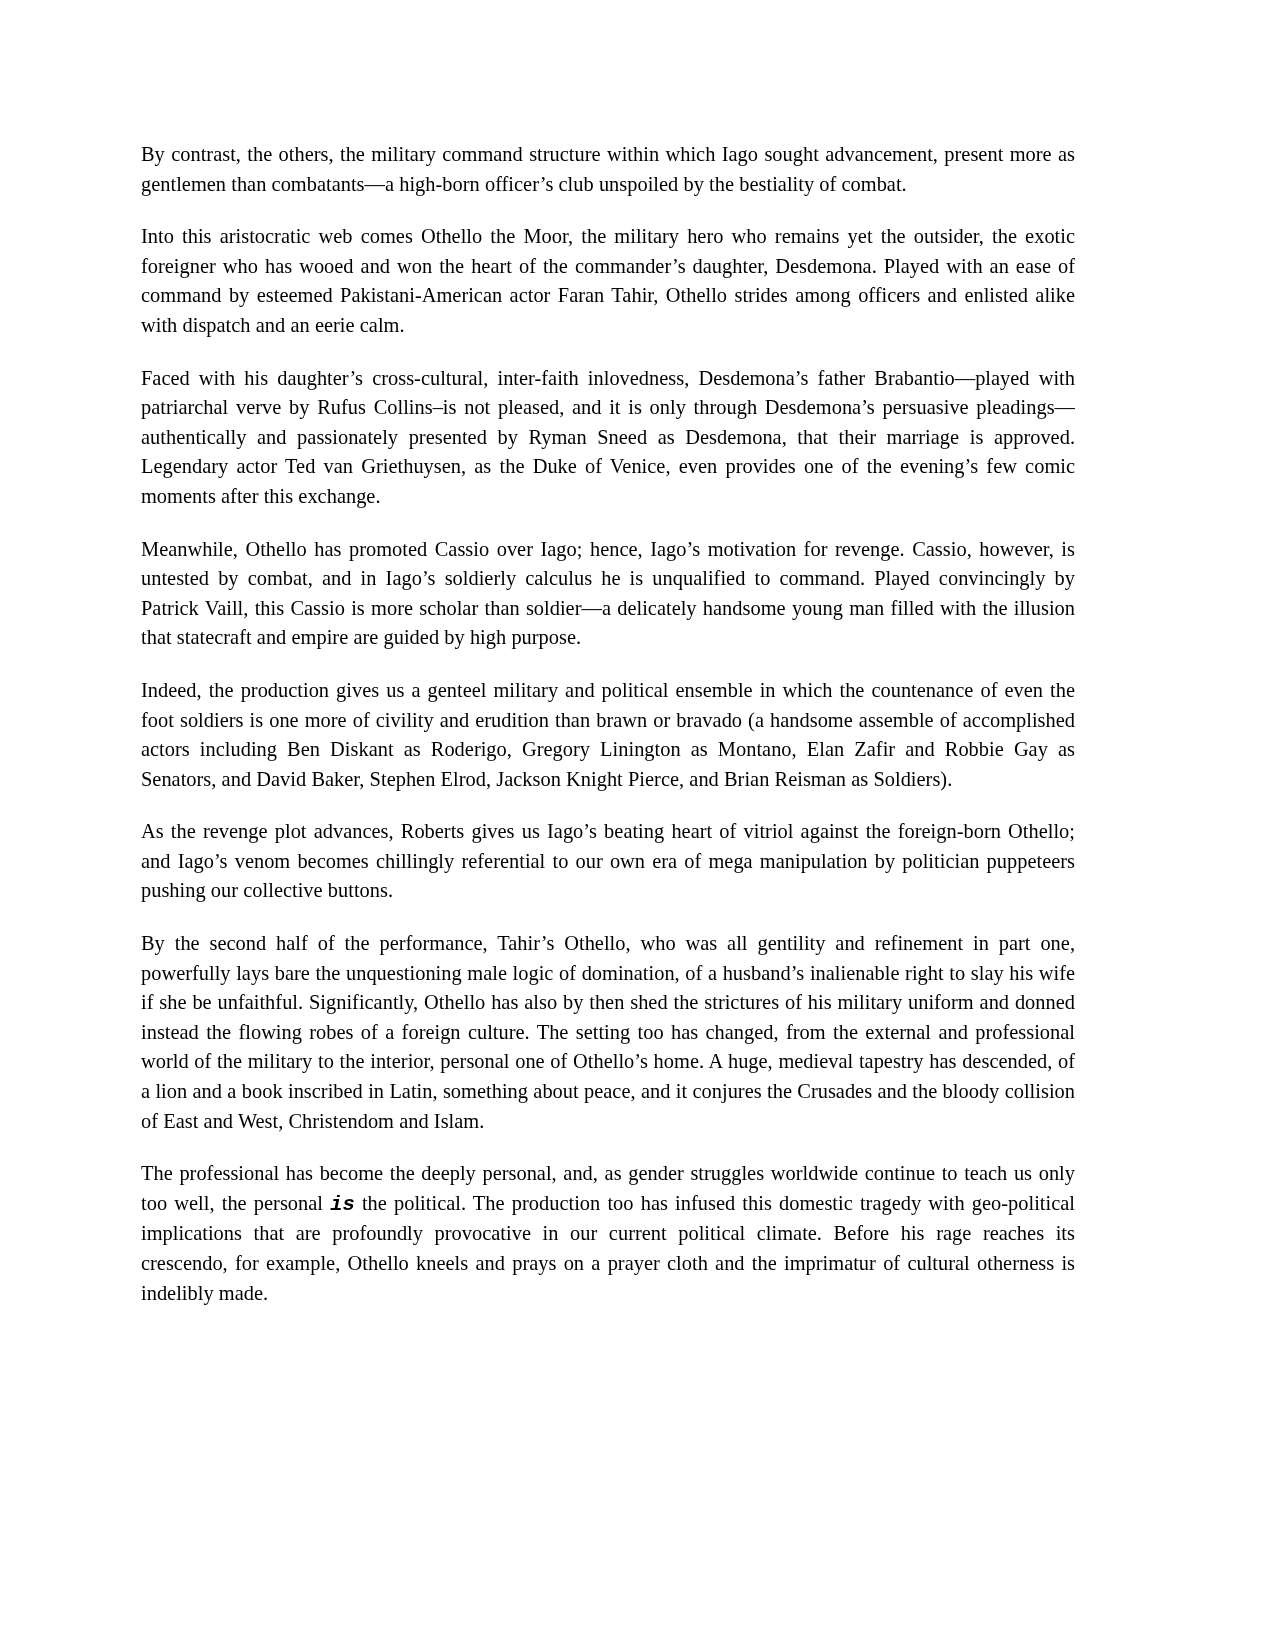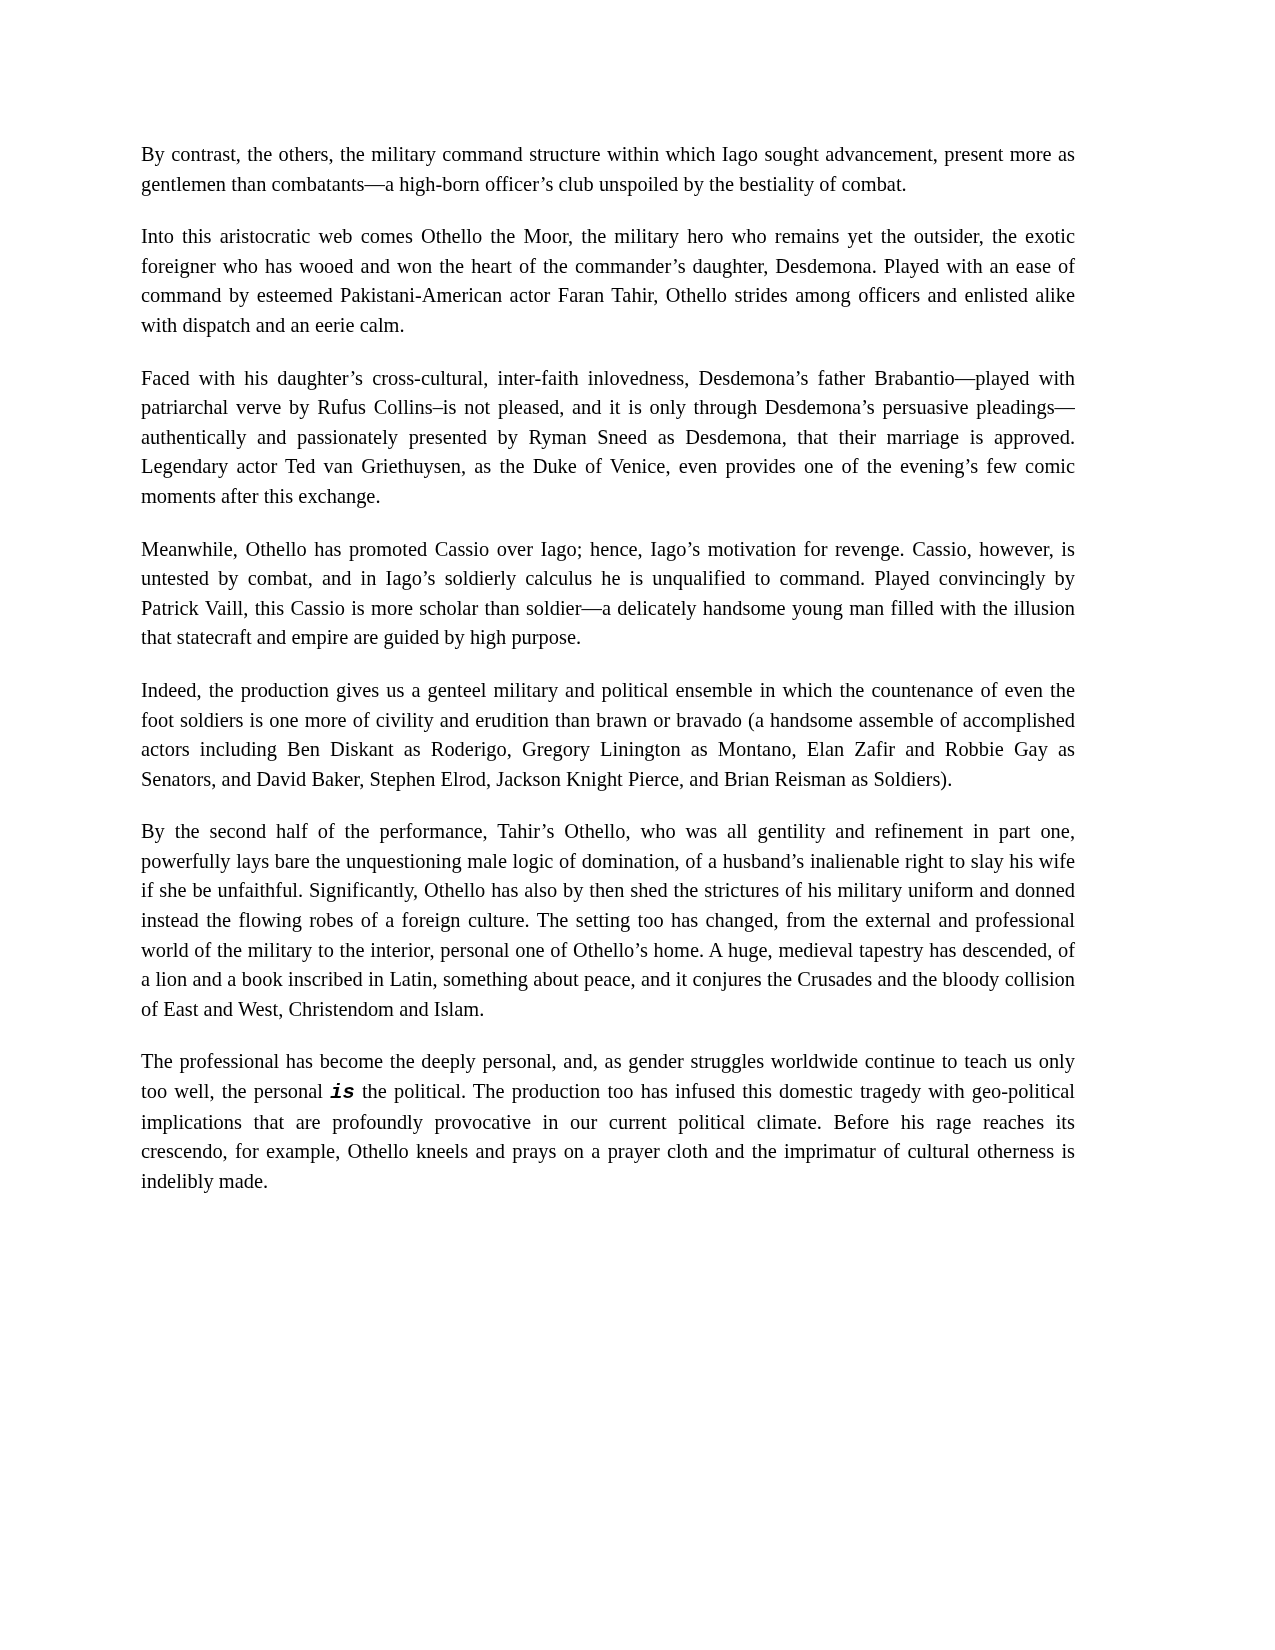--- a/index.html
+++ b/index.html
@@ -53,19 +53,20 @@
     <p class="para">By contrast, the others, the military command structure within which Iago sought advancement, present more as gentlemen than combatants—a high-born officer’s club unspoiled by the bestiality of combat.</p>
 
     <p class="para">Into this aristocratic web comes Othello the Moor, the military hero who remains yet the outsider, the exotic foreigner who has wooed and won the heart of the commander’s daughter, Desdemona. Played with an ease of command by esteemed Pakistani-American actor Faran Tahir, Othello strides among officers and enlisted alike with dispatch and an eerie calm.</p>
 
     <p class="para">Faced with his daughter’s cross-cultural, inter-faith inlovedness, Desdemona’s father Brabantio—played with patriarchal verve by Rufus Collins–is not pleased, and it is only through Desdemona’s persuasive pleadings—authentically and passionately presented by Ryman Sneed as Desdemona, that their marriage is approved. Legendary actor Ted van Griethuysen, as the Duke of Venice, even provides one of the evening’s few comic moments after this exchange.</p>
 
     <p class="para">Meanwhile, Othello has promoted Cassio over Iago; hence, Iago’s motivation for revenge. Cassio, however, is untested by combat, and in Iago’s soldierly calculus he is unqualified to command. Played convincingly by Patrick Vaill, this Cassio is more scholar than soldier—a delicately handsome young man filled with the illusion that statecraft and empire are guided by high purpose.</p>
 
     <p class="para">Indeed, the production gives us a genteel military and political ensemble in which the countenance of even the foot soldiers is one more of civility and erudition than brawn or bravado (a handsome assemble of accomplished actors including Ben Diskant as Roderigo, Gregory Linington as Montano, Elan Zafir and Robbie Gay as Senators, and David Baker, Stephen Elrod, Jackson Knight Pierce, and Brian Reisman as Soldiers).</p>
 
+    <p class="para">As the revenge plot advances, Roberts gives us Iago’s beating heart of vitriol against the foreign-born Othello; and Iago’s venom becomes chillingly referential to our own era of mega manipulation by politician puppeteers pushing our collective buttons.</p>
 
     <p class="para">By the second half of the performance, Tahir’s Othello, who was all gentility and refinement in part one, powerfully lays bare the unquestioning male logic of domination, of a husband’s inalienable right to slay his wife if she be unfaithful. Significantly, Othello has also by then shed the strictures of his military uniform and donned instead the flowing robes of a foreign culture. The setting too has changed, from the external and professional world of the military to the interior, personal one of Othello’s home. A huge, medieval tapestry has descended, of a lion and a book inscribed in Latin, something about peace, and it conjures the Crusades and the bloody collision of East and West, Christendom and Islam.</p>
 
     <p class="para"><span>The professional has become the deeply personal, and, as gender struggles worldwide continue to teach us only too well, the personal </span><em class="bi">is</em><span> the political. The production too has infused this domestic tragedy with geo-political implications that are profoundly provocative in our current political climate. Before his rage reaches its crescendo, for example, Othello kneels and prays on a prayer cloth and the imprimatur of cultural otherness is indelibly made.</span></p>
 
   </div>
 </div>
 
 </body></html>

